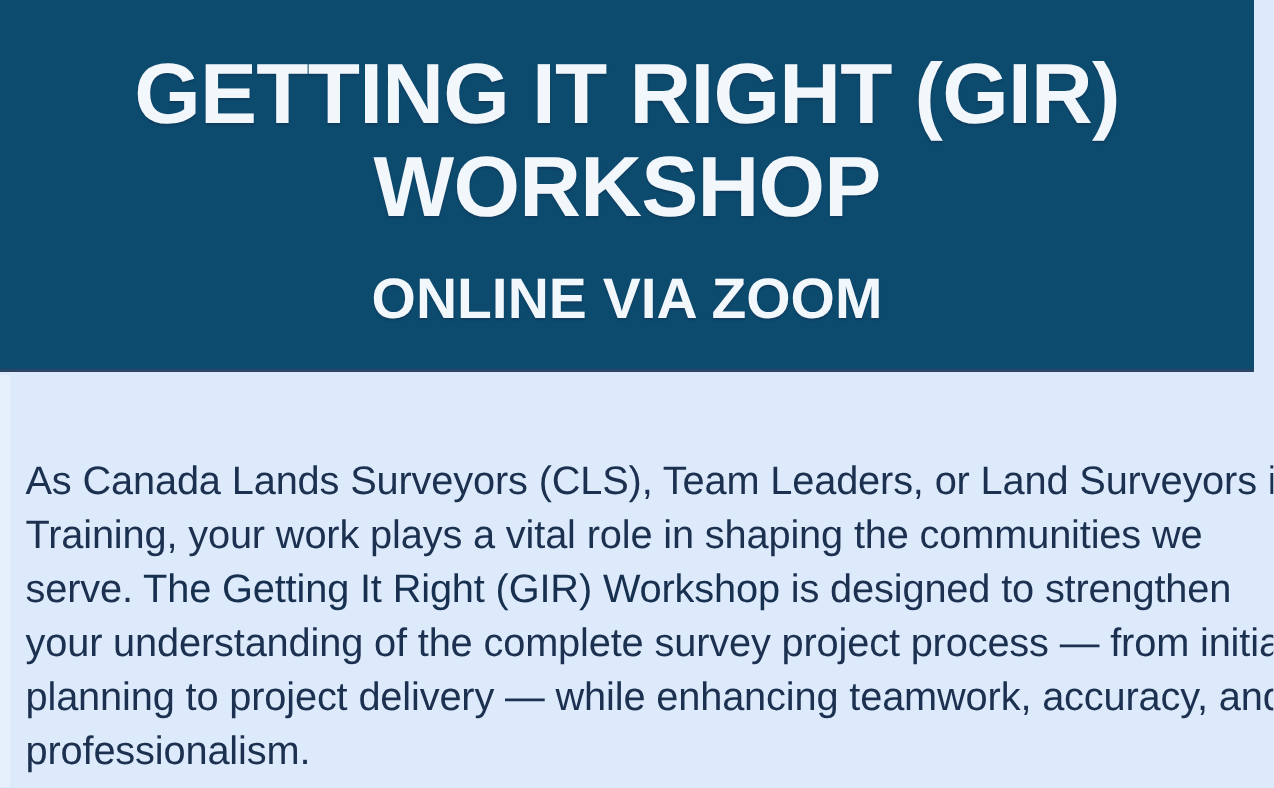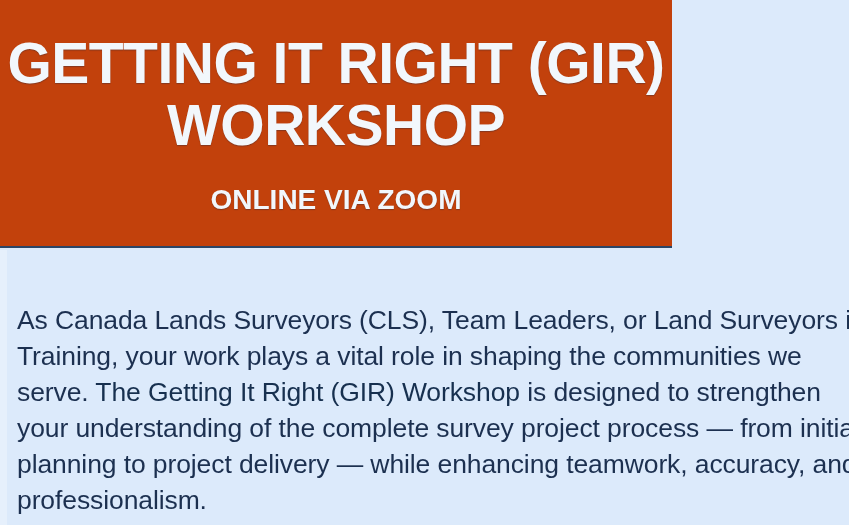--- a/index.html
+++ b/index.html
@@ -21,23 +21,23 @@
     width: 849px;
     height: 525px;
     overflow: hidden;
   }
 
   
   #header-banner {
     position: absolute;
     left: 0;
     top: 0;
-    width: 672px;
+    width: 836px;
     height: 248px;
-    background: #c2410c;
+    background: #0c4a6e;
     box-sizing: border-box;
     overflow: hidden;
     border-bottom: 2px solid #2b4567;
   }
 
   #header-title {
     position: absolute;
     left: 0;
     right: 0;
     top: 32px;
@@ -54,21 +54,21 @@
   }
 
   #header-subtitle {
     position: absolute;
     left: 0;
     right: 0;
     top: 180px;
     text-align: center;
     color: #f2f7fc;
     font-weight: 700;
-    font-size: 28px;
+    font-size: 38px;
     line-height: 40px;
     letter-spacing: 0px;
     text-transform: uppercase;
     font-family: "Liberation Sans", "DejaVu Sans", sans-serif;
     text-shadow: 0 1px 1px rgba(20,40,70,0.35);
   }
 
   
   #body-panel {
     position: absolute;

